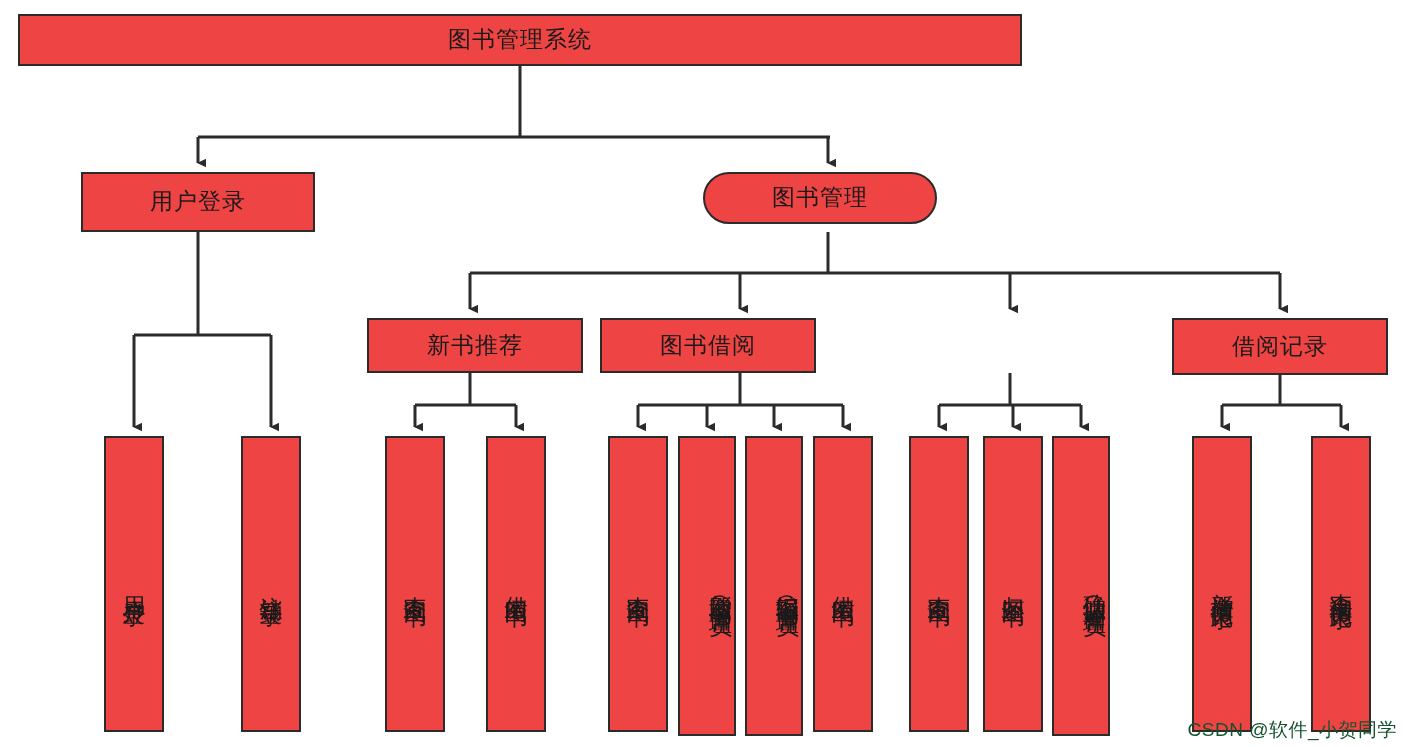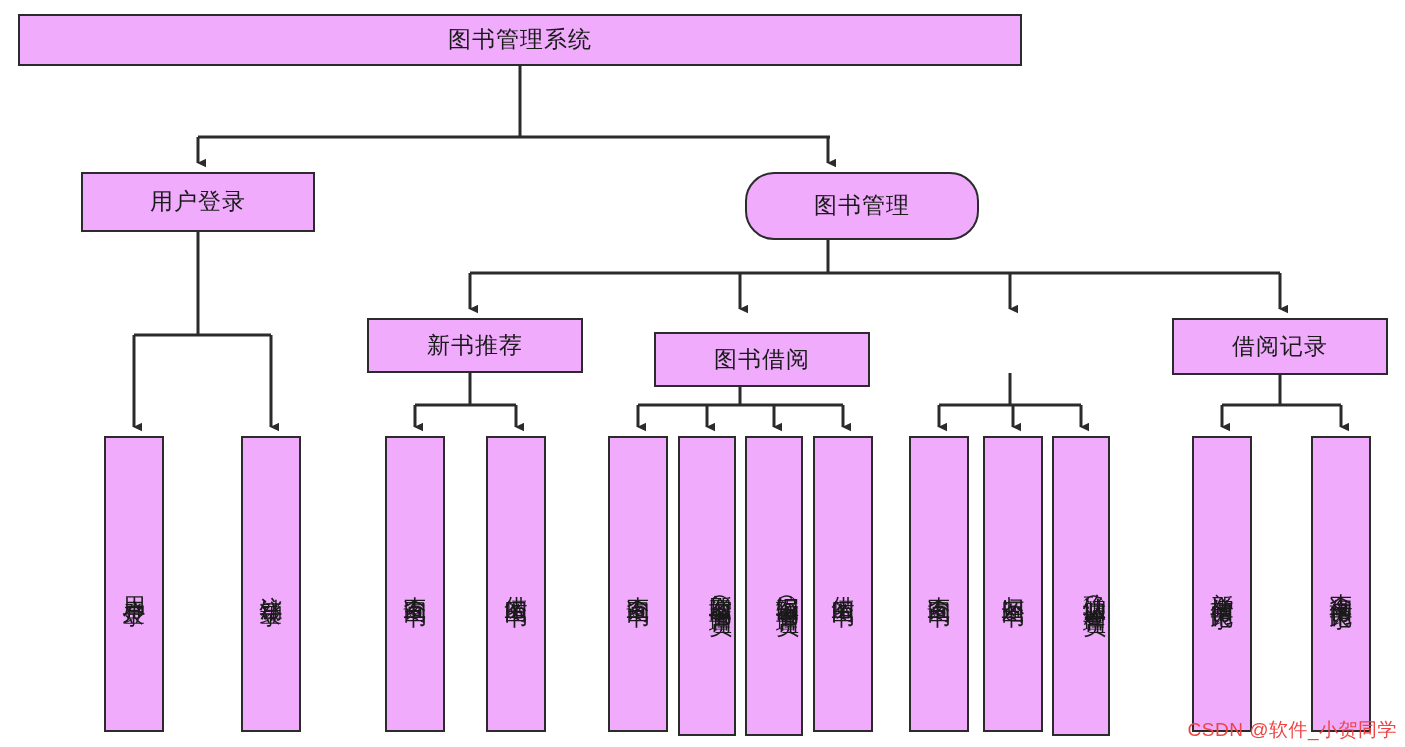--- a/index.html
+++ b/index.html
@@ -21,21 +21,21 @@
     position: absolute;
     left: 0;
     top: 0;
     width: 1405px;
     height: 747px;
     pointer-events: none;
   }
   .node {
     position: absolute;
     box-sizing: border-box;
-    background: #f0abfc;
+    background: #ef4444;
     border: 2px solid #2b2b2b;
     display: flex;
     align-items: center;
     justify-content: center;
     color: #1a1a1a;
     line-height: 1.18;
   }
   .node.horiz {
     font-size: 23px;
     letter-spacing: 1px;
@@ -53,21 +53,21 @@
   }
   .node.vert.center-v {
     align-items: center;
     padding-top: 0;
   }
   .watermark {
     position: absolute;
     right: 8px;
     bottom: 4px;
     font-size: 19px;
-    color: #ef4444;
+    color: #14532d;
     white-space: nowrap;
     letter-spacing: 0.5px;
   }
 </style>
 </head>
 <body>
 
 <div id="canvas">
 
   <svg id="wires" viewBox="0 0 1405 747" xmlns="http://www.w3.org/2000/svg">
@@ -116,24 +116,24 @@
       <path d="M1280,373 L1280,405"></path>
       <path d="M1222,405 L1341,405"></path>
       <path d="M1222,405 L1222,427" marker-end="url(#arrowhead)"></path>
       <path d="M1341,405 L1341,427" marker-end="url(#arrowhead)"></path>
     </g>
   </svg>
 
   <div class="node horiz" id="n-root" style="left: 18px; top: 14px; width: 1004px; height: 52px;">图书管理系统</div>
 
   <div class="node horiz" id="n-l1-0" style="left: 81px; top: 172px; width: 234px; height: 60px;">用户登录</div>
-  <div class="node horiz" id="n-l1-1" style="left: 745px; top: 172px; width: 234px; height: 68px; border-radius: 29px;">图书管理</div>
+  <div class="node horiz" id="n-l1-1" style="left: 703px; top: 172px; width: 234px; height: 52px; border-radius: 29px;">图书管理</div>
 
   <div class="node horiz" id="n-l2-0" style="left: 367px; top: 318px; width: 216px; height: 55px;">新书推荐</div>
-  <div class="node horiz" id="n-l2-1" style="left: 654px; top: 318px; width: 216px; height: 55px; margin-top: 14px;">图书借阅</div>
+  <div class="node horiz" id="n-l2-1" style="left: 600px; top: 318px; width: 216px; height: 55px;">图书借阅</div>
   <div class="node horiz" id="n-l2-3" style="left: 1172px; top: 318px; width: 216px; height: 57px;">借阅记录</div>
 
   <div class="node vert center-v" id="n-lf-0" style="left: 104px; top: 436px; width: 60px; height: 296px;">用户登录</div>
   <div class="node vert center-v" id="n-lf-1" style="left: 241px; top: 436px; width: 60px; height: 296px;">注销登录</div>
   <div class="node vert center-v" id="n-lf-2" style="left: 385px; top: 436px; width: 60px; height: 296px;">查询图书</div>
   <div class="node vert center-v" id="n-lf-3" style="left: 486px; top: 436px; width: 60px; height: 296px;">借阅图书</div>
   <div class="node vert center-v" id="n-lf-4" style="left: 608px; top: 436px; width: 60px; height: 296px;">查询图书</div>
   <div class="node vert" id="n-lf-5" style="left: 678px; top: 436px; width: 58px; height: 300px;">新增图书（管理员）</div>
   <div class="node vert" id="n-lf-6" style="left: 745px; top: 436px; width: 58px; height: 300px;">编辑图书（管理员）</div>
   <div class="node vert center-v" id="n-lf-7" style="left: 813px; top: 436px; width: 60px; height: 296px;">借阅图书</div>

